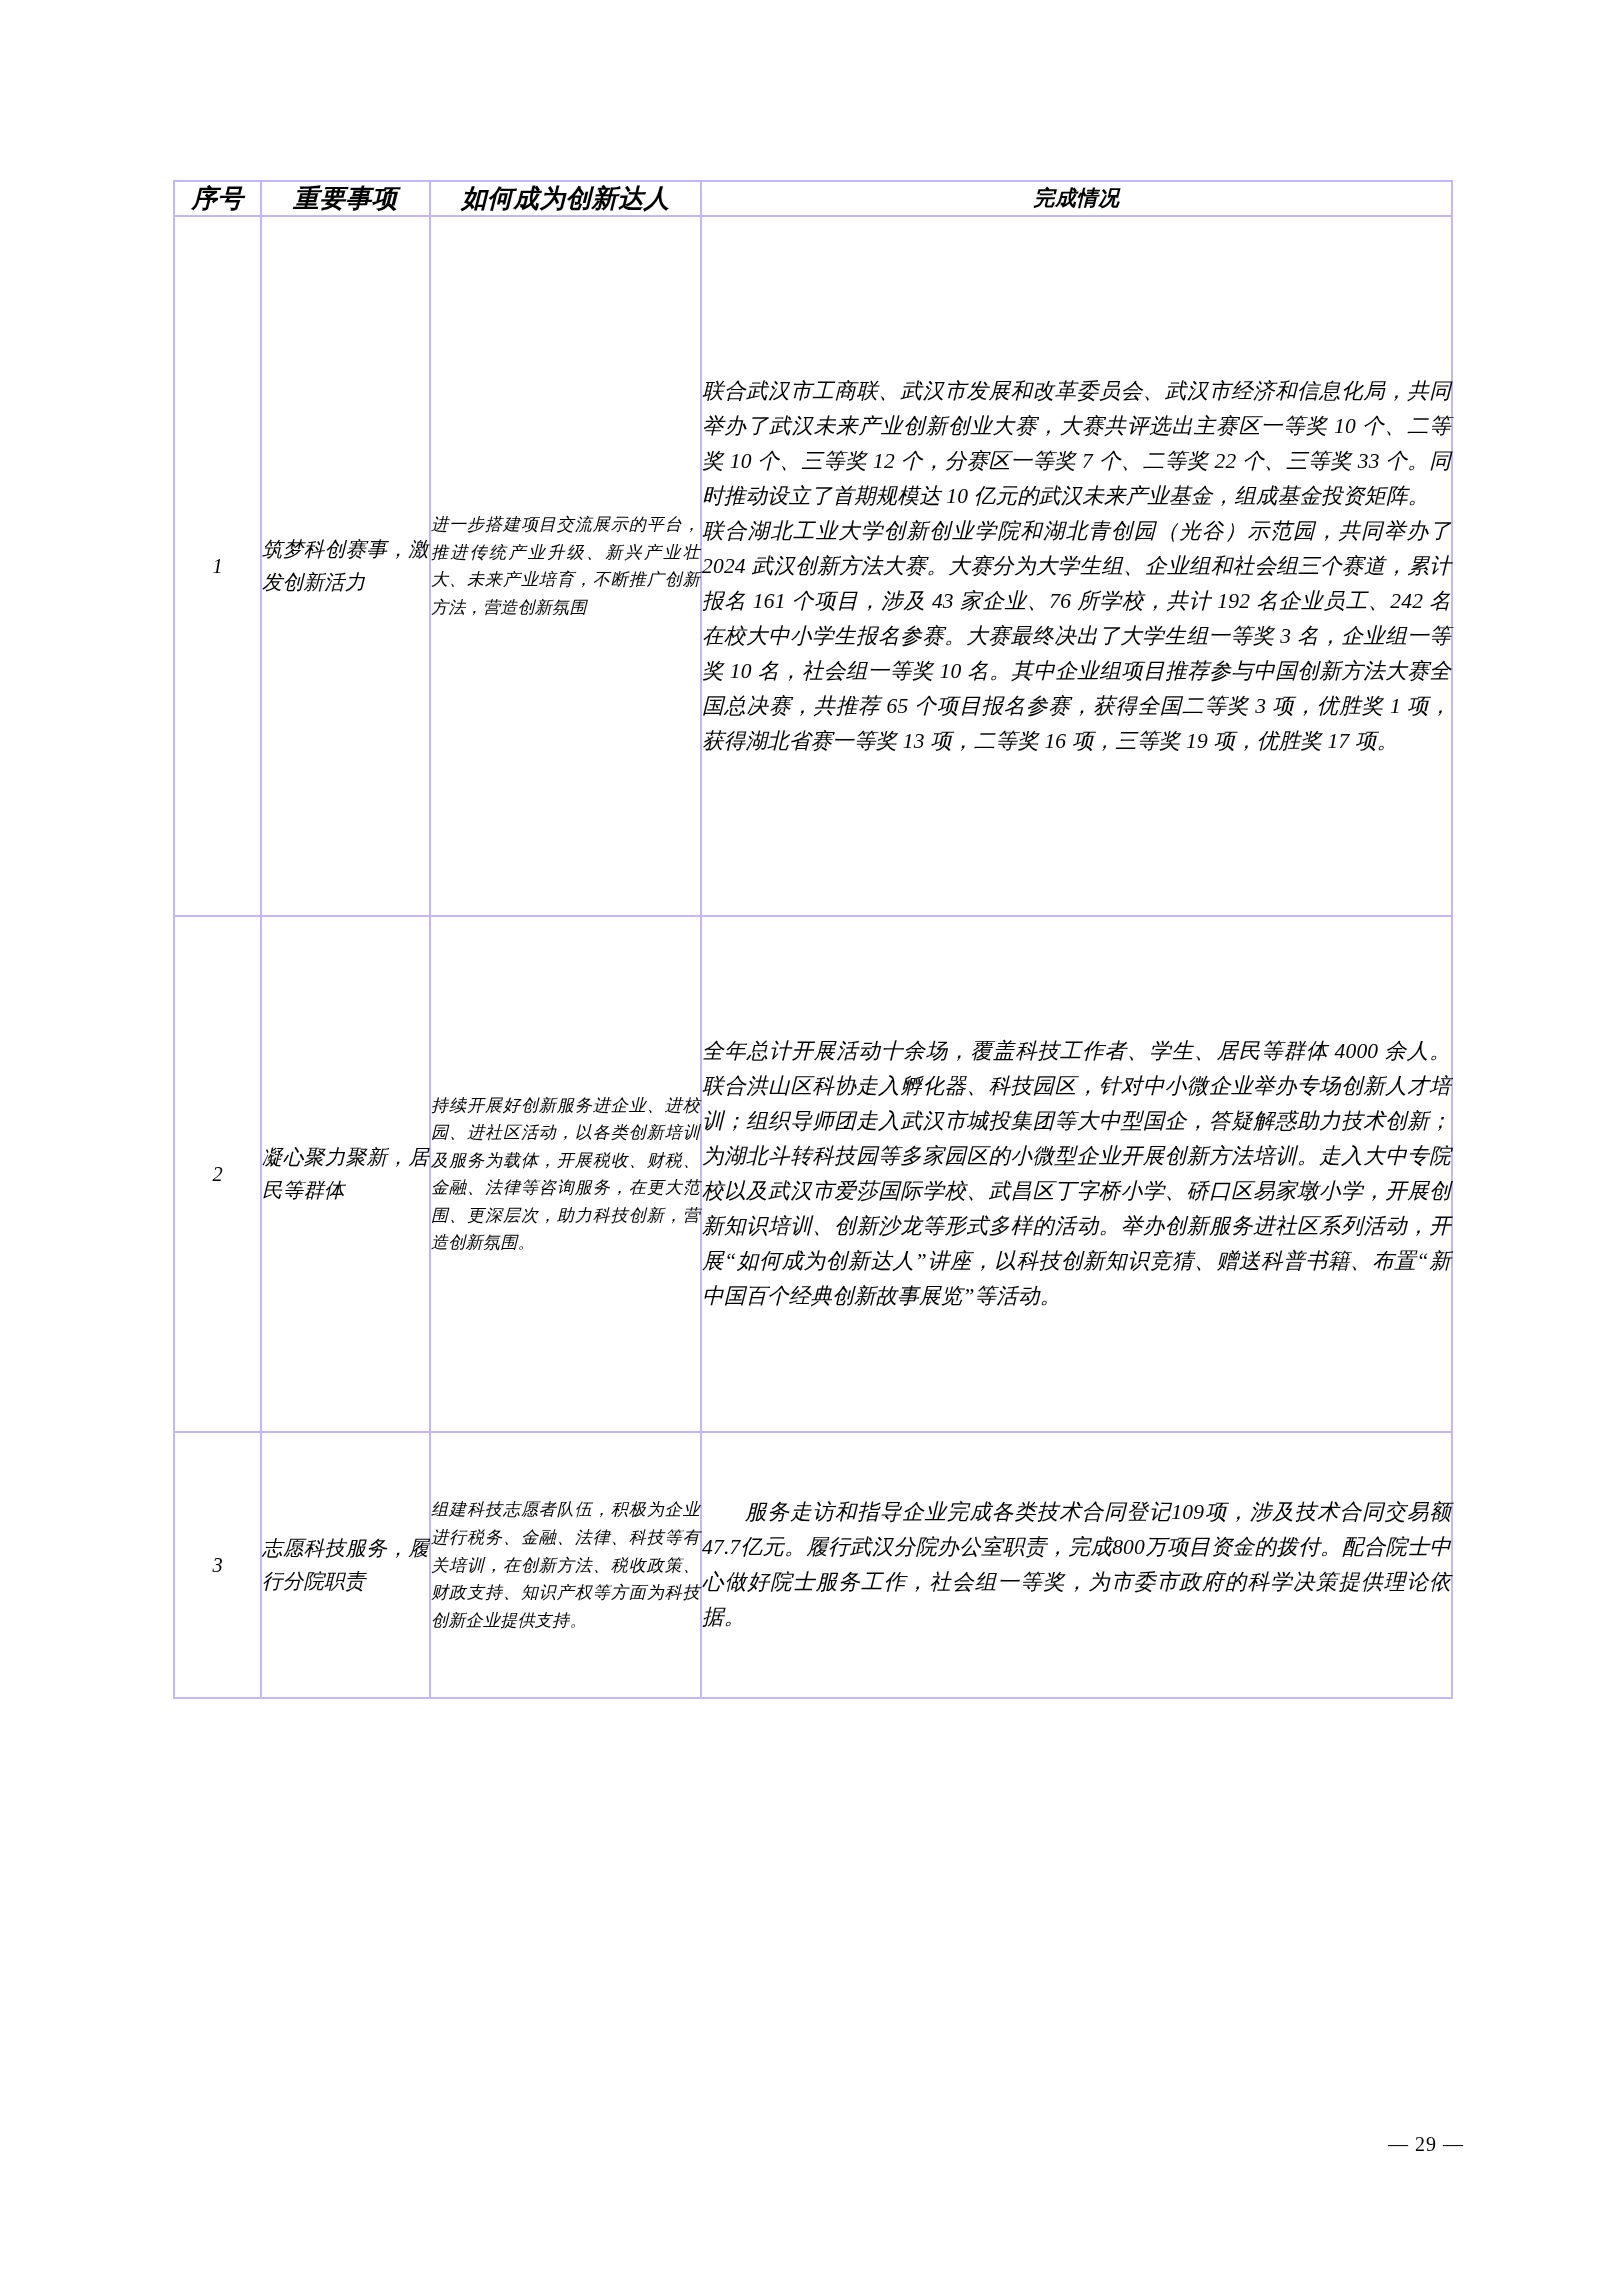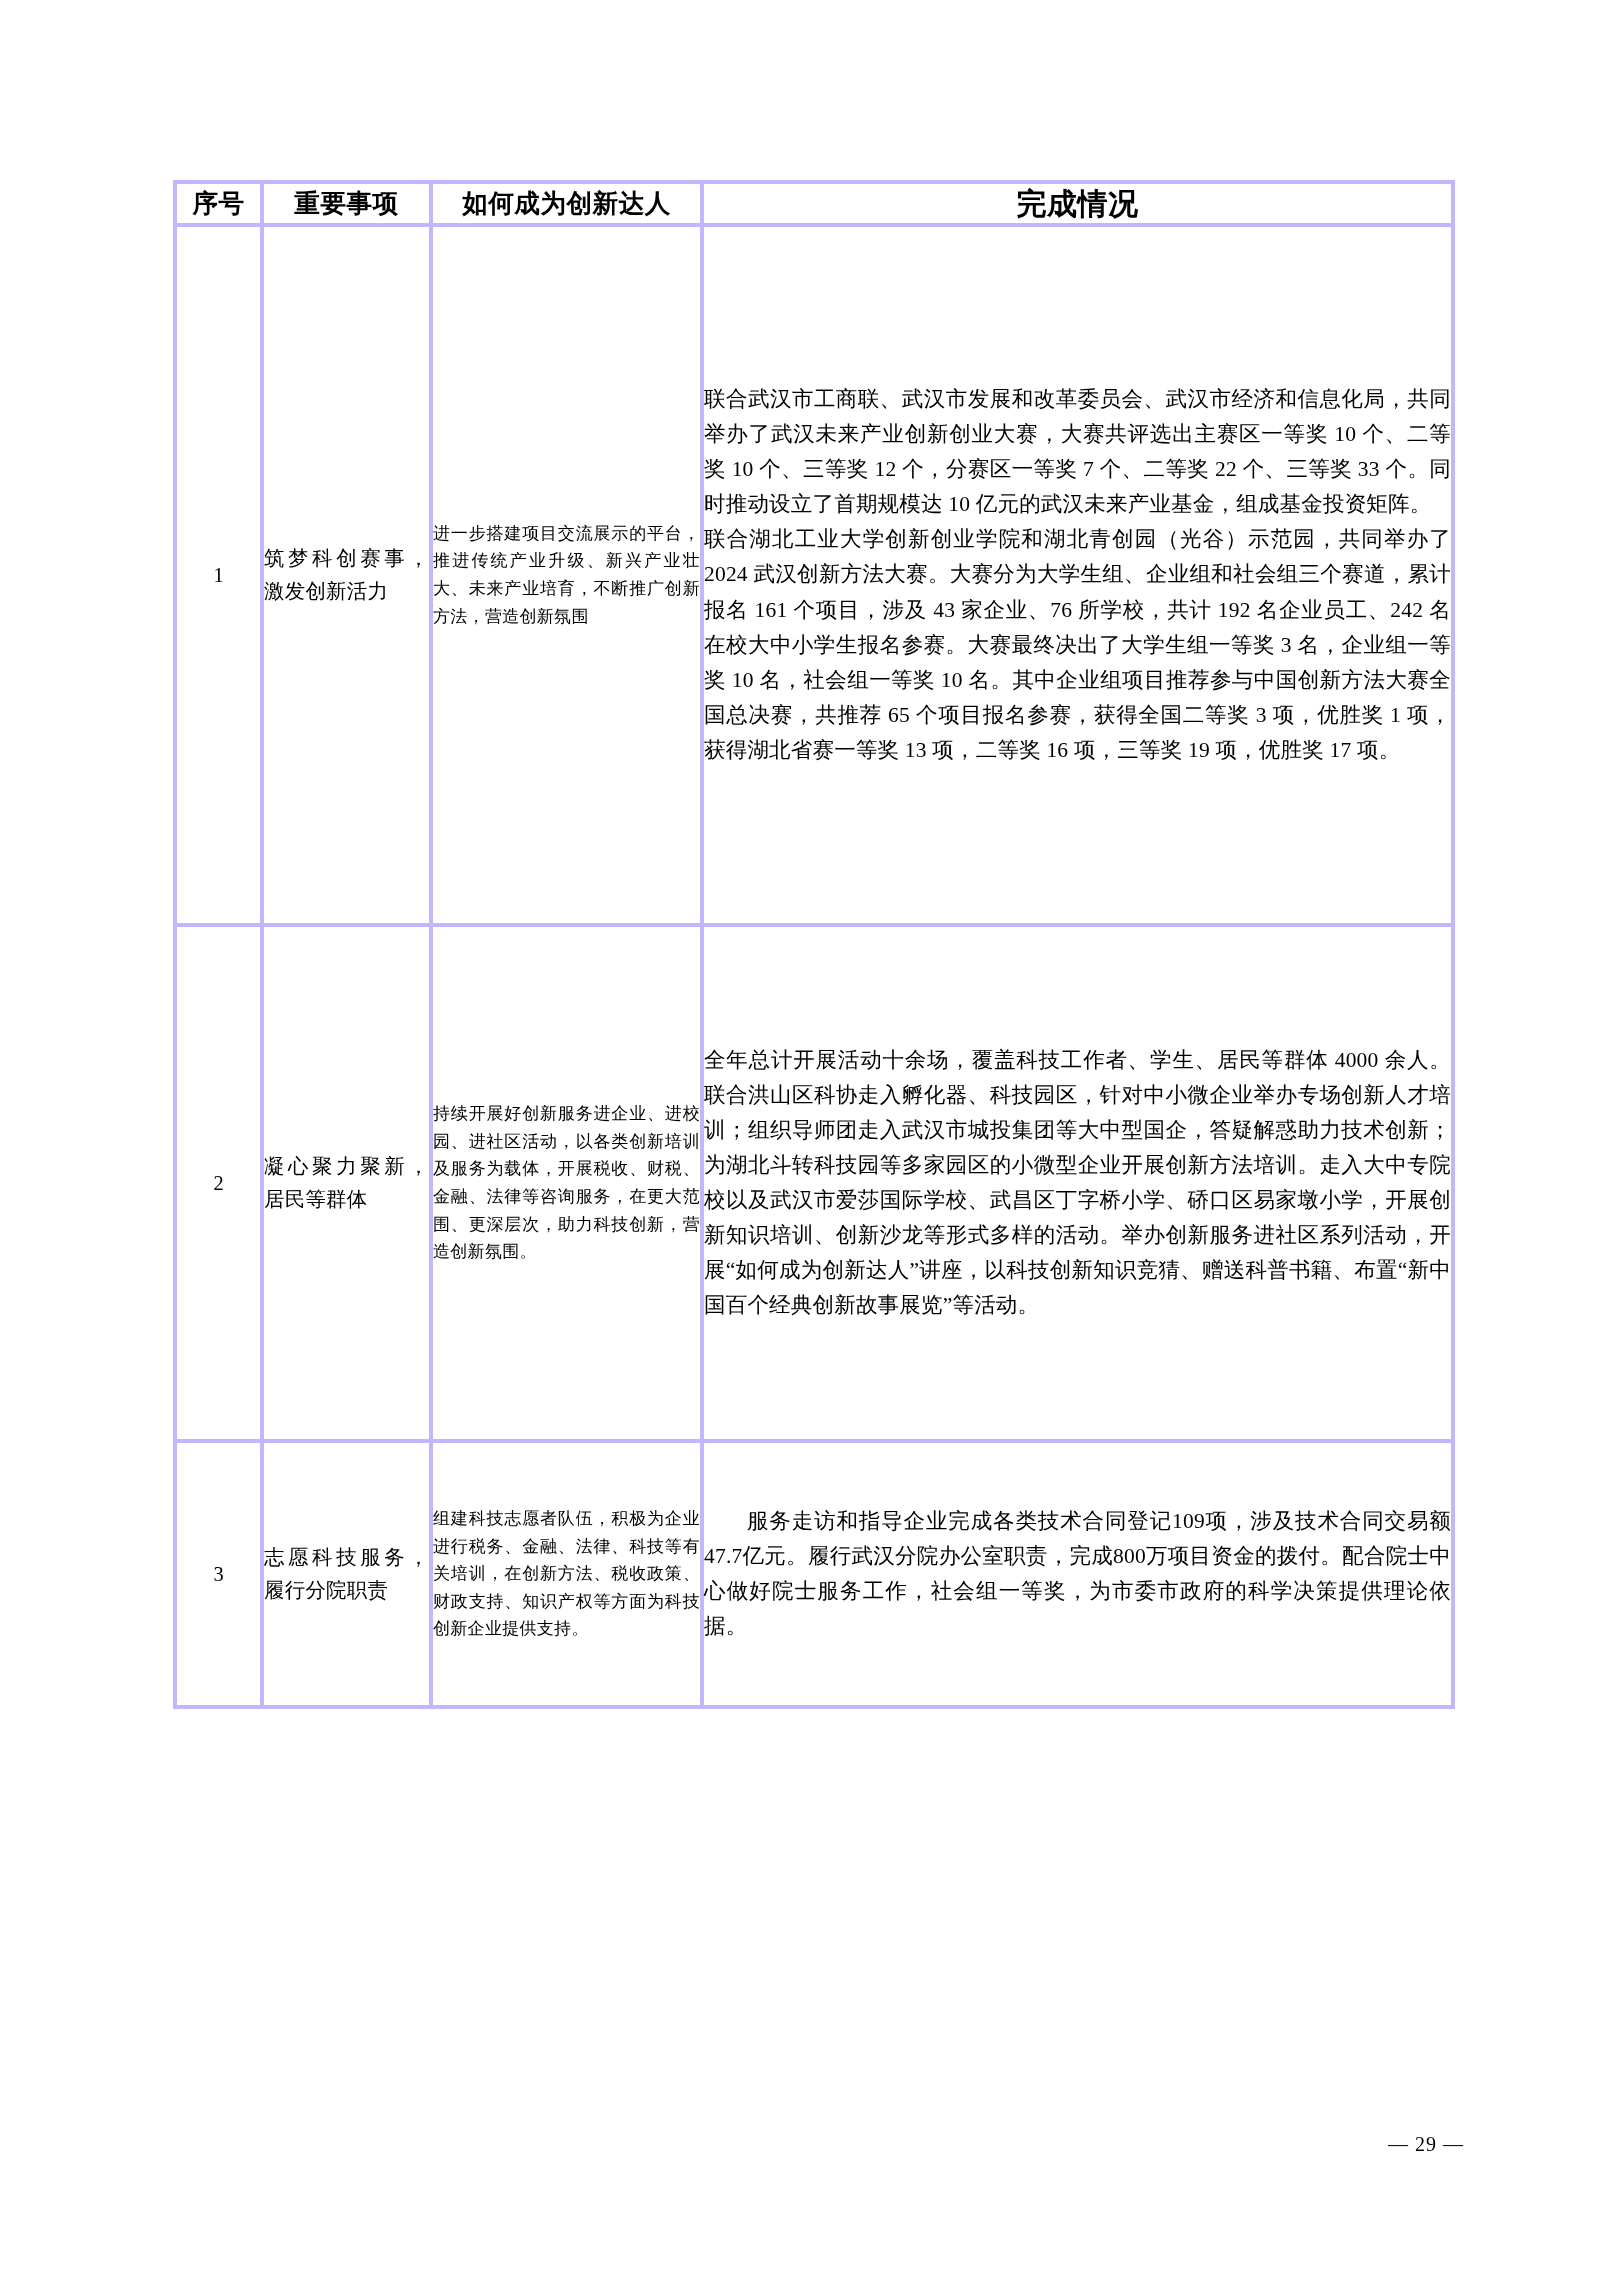--- a/index.html
+++ b/index.html
@@ -23,35 +23,36 @@
   }
   .doc-table {
     position: absolute;
     left: 173px;
     top: 180px;
     width: 1278px;
     border-collapse: collapse;
     table-layout: fixed;
   }
   .doc-table td, .doc-table th {
-    border: 4px solid #c4b5fd;
+    border: 2px solid #c4b5fd;
     vertical-align: middle;
     padding: 0;
+    font-style: italic;
   }
   .hdr-cell {
     text-align: center;
     font-size: 25.6px;
     font-weight: bold;
     line-height: 1.3;
     padding: 8.2px 3.1px 9.2px 3.1px;
     letter-spacing: 0.5px;
     font-family: "Liberation Serif", "DejaVu Serif", serif;
   }
   .hdr-cell.big {
-    font-size: 30px;
+    font-size: 21px;
   }
   .col-no   { width: 87px; }
   .col-item { width: 169px; }
   .col-work { width: 271px; }
   .col-done { width: 751px; }
 
   .cell-no {
     text-align: center;
     font-size: 20.4px;
     vertical-align: middle;

